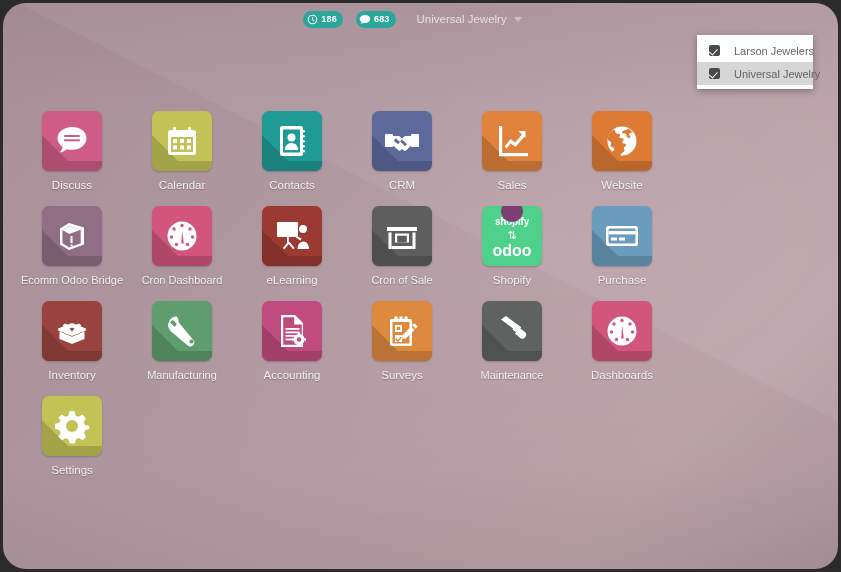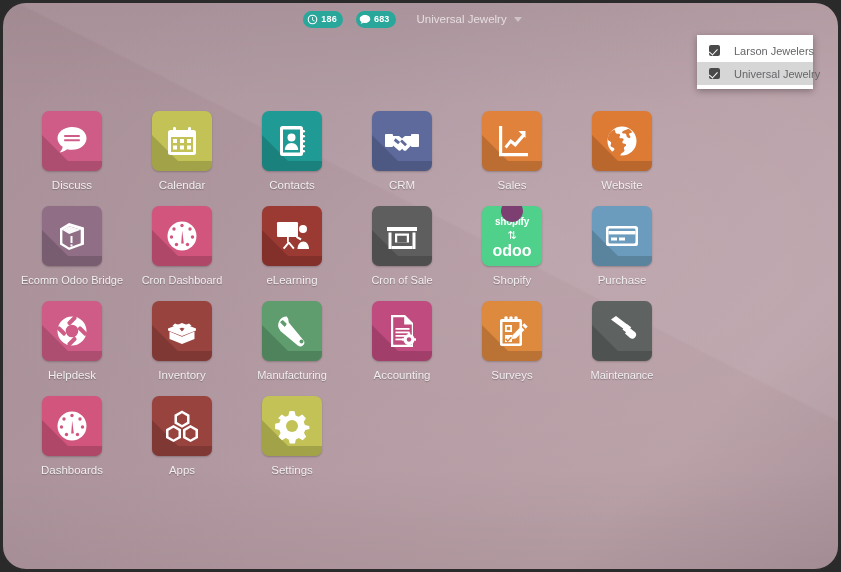--- a/index.html
+++ b/index.html
@@ -458,41 +458,20 @@
             <rect x="6.5" y="12.5" width="27" height="15" rx="1.4" fill="#6c9cbd"></rect>
             <rect x="6.5" y="15" width="27" height="3.4" fill="#fff"></rect>
             <rect x="9" y="21.5" width="6" height="3" fill="#fff"></rect>
             <rect x="17" y="21.5" width="6" height="3" fill="#fff"></rect>
           </svg>
         </div>
       </div>
       <div class="applabel">Purchase</div>
     </div>
 
-    <div class="app">
-      <div class="tile" style="background:#cf5c86">
-        <div class="lshadow">
-            <svg viewBox="0 0 60 60" preserveAspectRatio="none">
-              <path d="M12 36 L26 50 L60 50 L60 60 L0 60 L0 24 Z"></path>
-            </svg>
-          </div>
-        <div class="glyph">
-          <svg viewBox="0 0 40 40">
-            <path d="M20 5.5A14.5 14.5 0 1 0 20 34.5 14.5 14.5 0 0 0 20 5.5zm0 8.2a6.3 6.3 0 1 1 0 12.6 6.3 6.3 0 0 1 0-12.6z"></path>
-            <g fill="#cf5c86">
-              <rect x="18" y="4" width="4" height="11" rx="1.6" transform="rotate(45 20 9.5)"></rect>
-              <rect x="18" y="25" width="4" height="11" rx="1.6" transform="rotate(45 20 30.5)"></rect>
-              <rect x="4" y="18" width="11" height="4" rx="1.6" transform="rotate(45 9.5 20)"></rect>
-              <rect x="25" y="18" width="11" height="4" rx="1.6" transform="rotate(45 30.5 20)"></rect>
-            </g>
-          </svg>
-        </div>
-      </div>
-      <div class="applabel">Helpdesk</div>
-    </div>
 
     <div class="app">
       <div class="tile" style="background:#99433f">
         <div class="lshadow">
             <svg viewBox="0 0 60 60" preserveAspectRatio="none">
               <path d="M12 36 L26 50 L60 50 L60 60 L0 60 L0 24 Z"></path>
             </svg>
           </div>
         <div class="glyph">
           <svg viewBox="0 0 40 40">
@@ -623,40 +602,20 @@
               <circle cx="14.5" cy="28.5" r="1.7"></circle>
                 <circle cx="25.5" cy="28.5" r="1.7"></circle>
             </g>
             <path fill="#d1557c" d="M19.2 27.5l1-13 1.6 13z"></path>
           </svg>
         </div>
       </div>
       <div class="applabel">Dashboards</div>
     </div>
 
-    <div class="app">
-      <div class="tile" style="background:#99433f">
-        <div class="lshadow">
-            <svg viewBox="0 0 60 60" preserveAspectRatio="none">
-              <path d="M12 36 L26 50 L60 50 L60 60 L0 60 L0 24 Z"></path>
-            </svg>
-          </div>
-        <div class="glyph">
-          <svg viewBox="0 0 40 40">
-            <path d="M20 4.5l7.5 4.3v8.6L20 21.7l-7.5-4.3V8.8z"></path>
-            <path fill="#99433f" d="M20 7.3l5 2.9v5.8l-5 2.9-5-2.9v-5.8z"></path>
-            <path d="M11.5 19l7.5 4.3v8.6L11.5 36 4 31.9v-8.6z"></path>
-            <path fill="#99433f" d="M11.5 21.8l5 2.9v5.8l-5 2.9-5-2.9v-5.8z"></path>
-            <path d="M28.5 19l7.5 4.3v8.6L28.5 36 21 31.9v-8.6z"></path>
-            <path fill="#99433f" d="M28.5 21.8l5 2.9v5.8l-5 2.9-5-2.9v-5.8z"></path>
-          </svg>
-        </div>
-      </div>
-      <div class="applabel">Apps</div>
-    </div>
 
     <div class="app">
       <div class="tile" style="background:#c2c257">
         <div class="lshadow">
             <svg viewBox="0 0 60 60" preserveAspectRatio="none">
               <path d="M12 36 L26 50 L60 50 L60 60 L0 60 L0 24 Z"></path>
             </svg>
           </div>
         <div class="glyph">
           <svg viewBox="0 0 40 40">

